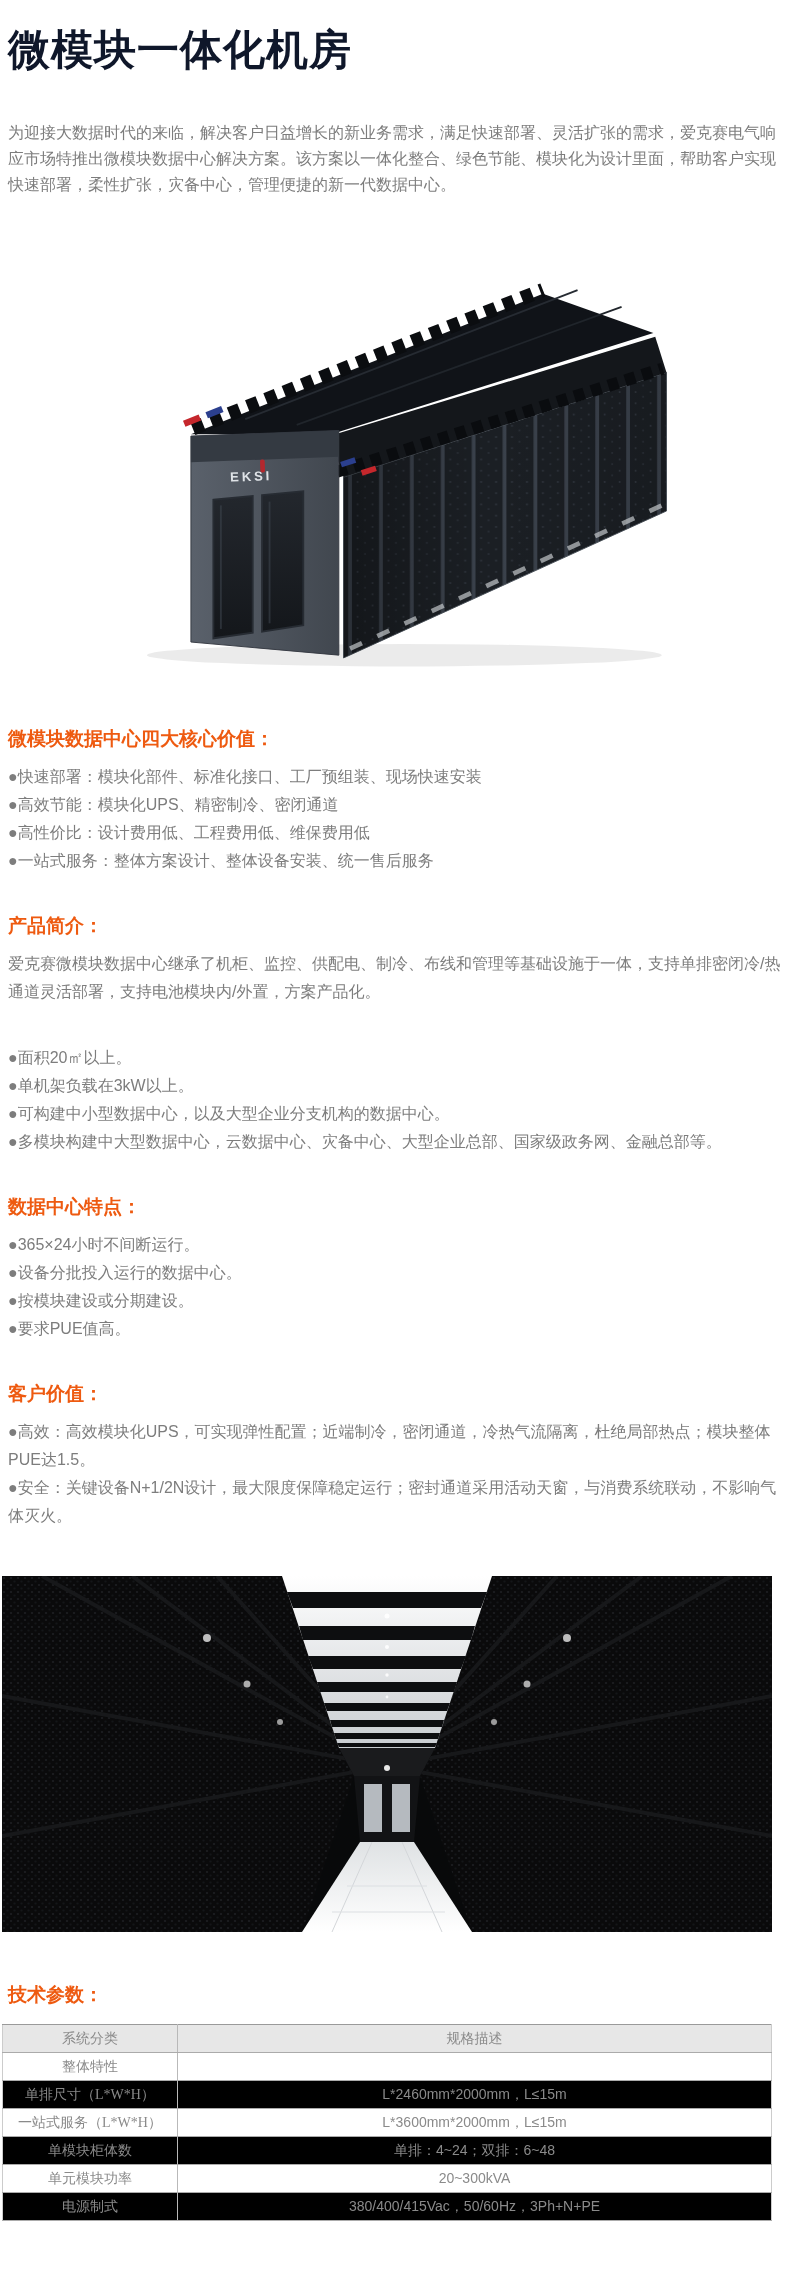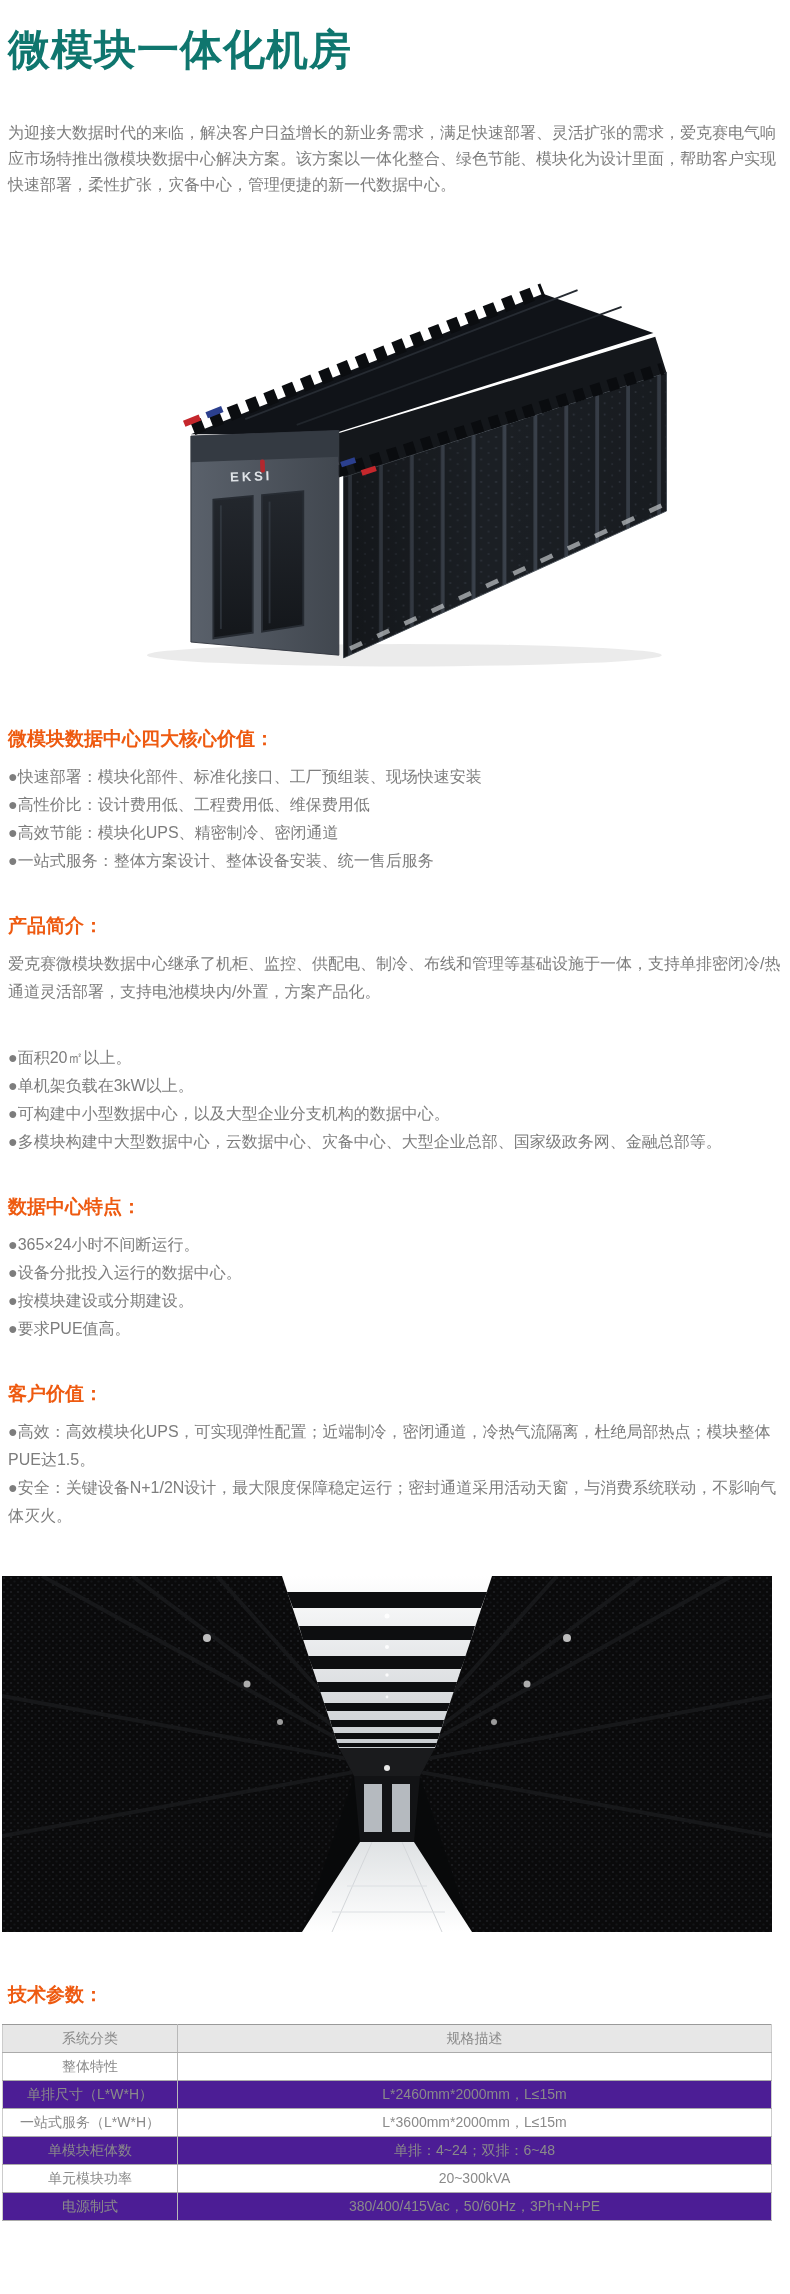--- a/index.html
+++ b/index.html
@@ -7,21 +7,21 @@
   body {
     width:790px; height:2294px; overflow:hidden; margin:0 auto;
     font-family:"Liberation Sans", sans-serif;
     color:#7d7d7d;
   }
   .content { padding:0 8px; }
 
   .page-title {
     margin:22px 0 0 0;
     font-size:42px; font-weight:bold; letter-spacing:1px;
-    color:#0f766e;
+    color:#0f172a;
   }
   .intro {
     margin-top:42px;
     font-size:16px; line-height:26px; color:#7d7d7d;
   }
 
   .figure { margin:34px auto 0; width:620px; }
   .figure svg { display:block; width:620px; height:440px; }
 
   .sec-head {
@@ -45,23 +45,23 @@
     border-top:1px solid #9a9a9a;
     border-left:1px solid #cccccc;
     border-right:1px solid #cccccc;
     font-size:14px; color:#8a8a8a;
   }
   table.spec td, table.spec th {
     border-bottom:1px solid #ababab;
     text-align:center; font-weight:normal;
     padding:5px 6px; height:27px; line-height:17px;
   }
-  table.spec .label { width:175px; border-right:1px solid #b9b9b9; }
+  table.spec .label { width:175px; border-right:1px solid #b9b9b9;font-family:Liberation Serif, serif; }
   table.spec tr.head td { background:#e7e7e7; color:#8a8a8a; }
-  table.spec tr.alt td { background:#4c1d95; }
+  table.spec tr.alt td { background:#000000; }
 </style>
 </head>
 <body>
 
 <div class="content">
 
   <h1 class="page-title">微模块一体化机房</h1>
 
   <p class="intro">为迎接大数据时代的来临，解决客户日益增长的新业务需求，满足快速部署、灵活扩张的需求，爱克赛电气响应市场特推出微模块数据中心解决方案。该方案以一体化整合、绿色节能、模块化为设计里面，帮助客户实现快速部署，柔性扩张，灾备中心，管理便捷的新一代数据中心。</p>
 
@@ -115,22 +115,22 @@
       <rect x="84" y="198" width="18" height="7" fill="#c5272c" transform="rotate(-22 93 201)"></rect>
       <rect x="108" y="189" width="18" height="7" fill="#2b3f8e" transform="rotate(-22 117 192)"></rect>
       <rect x="252" y="243" width="16" height="6" fill="#2b3f8e" transform="rotate(-18 260 246)"></rect>
       <rect x="274" y="252" width="16" height="6" fill="#c5272c" transform="rotate(-18 282 255)"></rect>
     </svg>
   </div>
 
   <div class="sec sec-core">
     <h2 class="sec-head">微模块数据中心四大核心价值：</h2>
     <p class="bullet">●快速部署：模块化部件、标准化接口、工厂预组装、现场快速安装</p>
+    <p class="bullet">●高效节能：模块化UPS、精密制冷、密闭通道</p>
     <p class="bullet">●高性价比：设计费用低、工程费用低、维保费用低</p>
-    <p class="bullet">●高效节能：模块化UPS、精密制冷、密闭通道</p>
     <p class="bullet">●一站式服务：整体方案设计、整体设备安装、统一售后服务</p>
   </div>
 
   <div class="sec">
     <h2 class="sec-head">产品简介：</h2>
     <p class="body-text">爱克赛微模块数据中心继承了机柜、监控、供配电、制冷、布线和管理等基础设施于一体，支持单排密闭冷/热通道灵活部署，支持电池模块内/外置，方案产品化。</p>
   </div>
 
   <div class="sec">
     <p class="bullet">●面积20㎡以上。</p>

